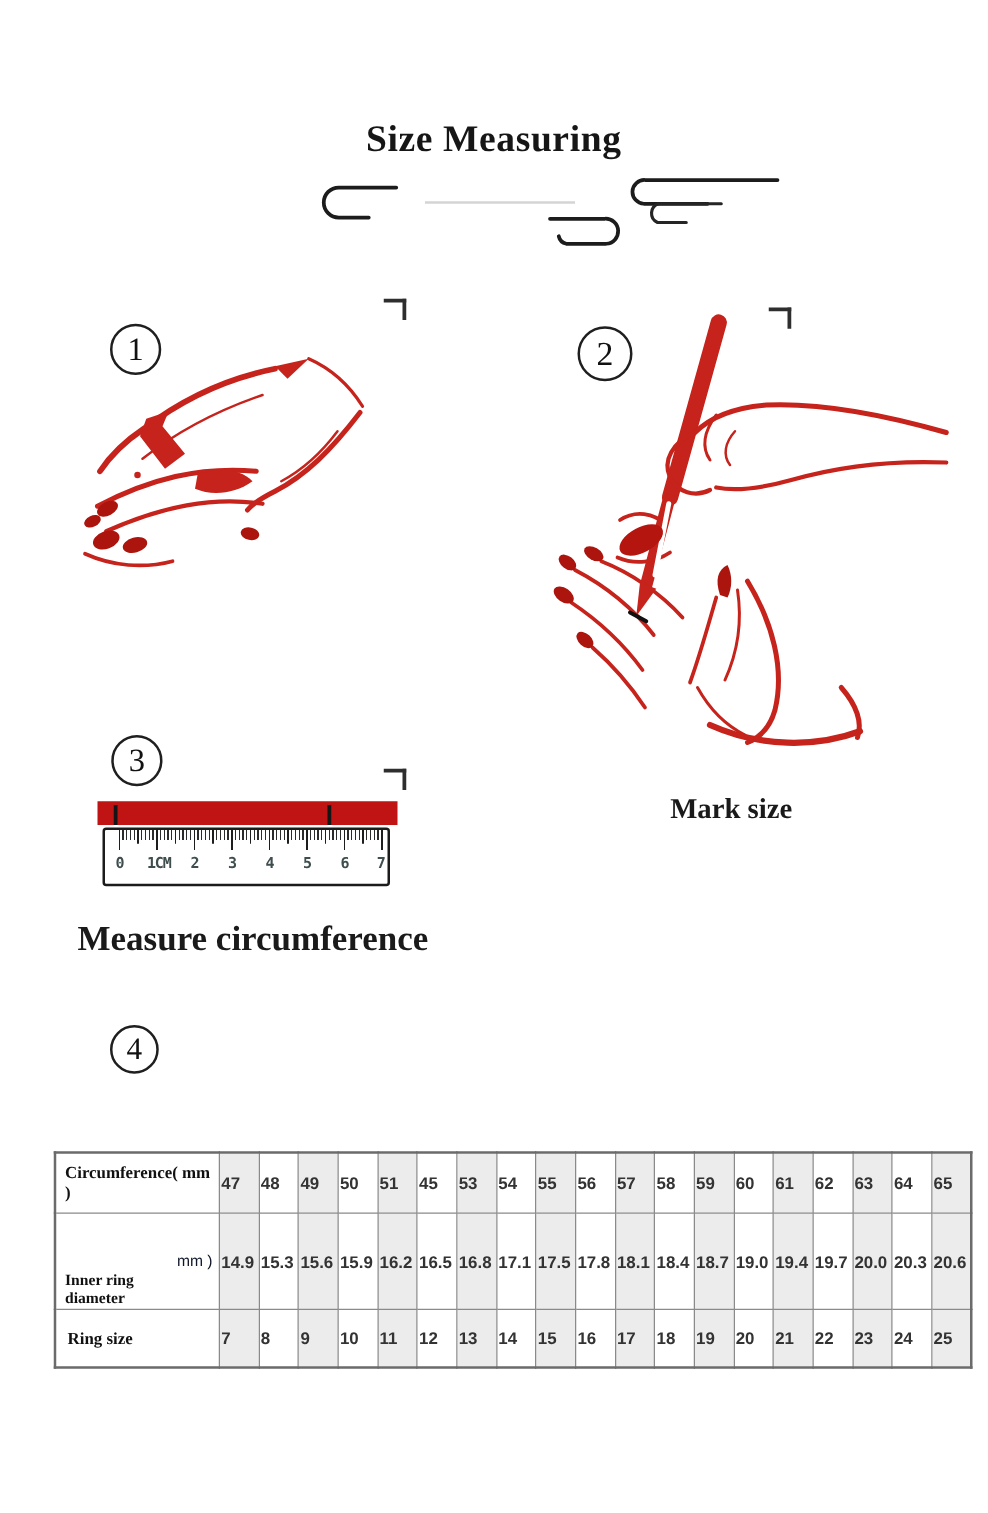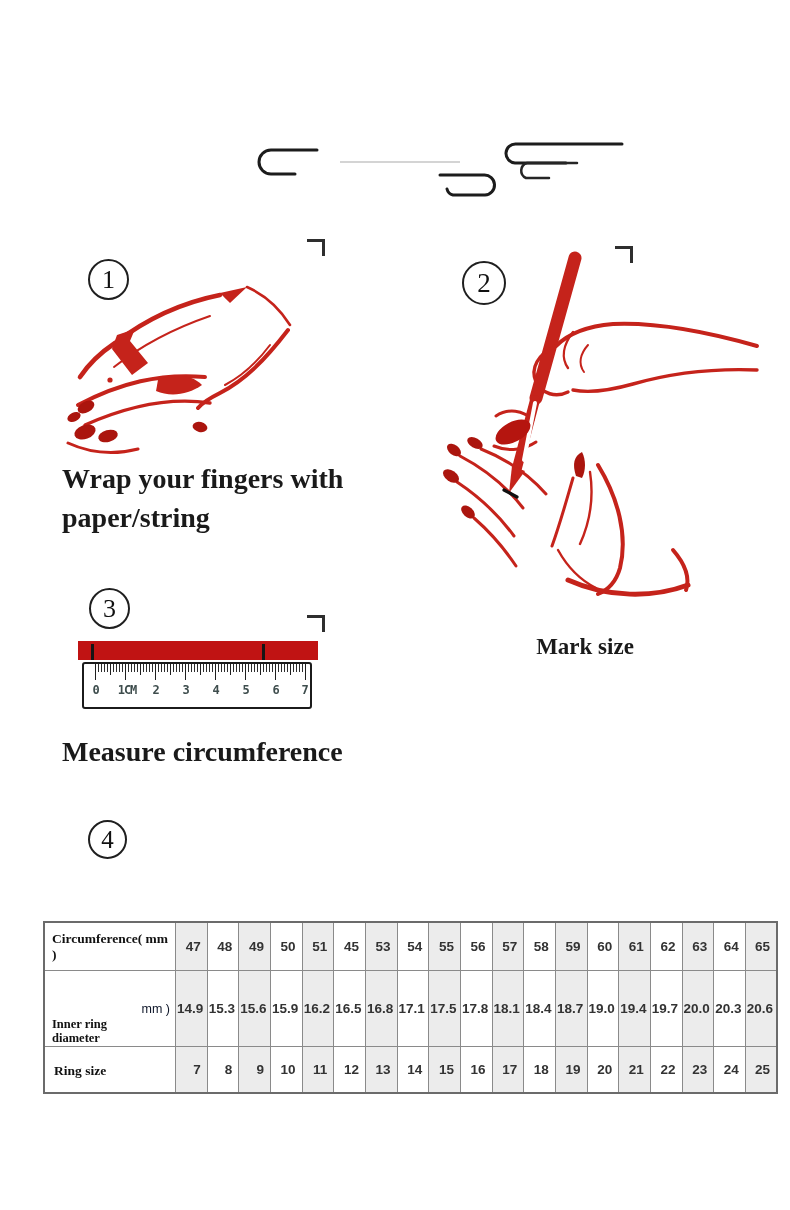--- a/index.html
+++ b/index.html
@@ -41,37 +41,38 @@
   .rl{position:absolute;top:19px;transform:translateX(-50%);
       font-family:"DejaVu Sans Mono",monospace;font-weight:bold;font-size:12px;color:#3e4d4d;}
   .rl.sm{letter-spacing:-1px;}
   
   .sizes{position:absolute;left:43px;top:921px;width:735px;border-collapse:collapse;
          table-layout:fixed;background:#fff;border:2px solid #6b6b6b;}
   .sizes th,.sizes td{border:1px solid #8a8a8a;overflow:hidden;}
   .sizes th{width:119px;text-align:left;vertical-align:middle;padding:0 4px 0 7px;
             font-family:"Liberation Serif",serif;color:#111;position:relative;font-weight:bold;}
   .sizes td{font-family:"Liberation Sans",sans-serif;font-weight:bold;font-size:13.5px;
-            color:#333;text-align:right;padding-right:6px;}
+            color:#333;padding-right:6px;}
   .sizes td:nth-of-type(odd){background:#ececec;}
   .sizes .lab{display:inline-block;}
   .r0 th .lab{font-size:13.5px;}
   .r1 th .lab{font-size:12.5px;line-height:14px;margin-top:46px;}
   .r2 th .lab{font-size:13.5px;padding-left:2px;}
   .sizes .suf{position:absolute;right:5px;top:50%;transform:translateY(-50%);
               font-family:"Liberation Sans",sans-serif;font-weight:normal;font-size:12.5px;color:#0f172a;}
   .r0 th,.r0 td{height:45px;}
   .r1 th,.r1 td{height:42px;}
   .r2 th,.r2 td{height:43px;}
 </style>
 </head>
 <body>
 
 <div class="page">
 
+  <div class="title">Size Measuring</div>
 
   <svg class="decor" width="420" height="90" viewBox="0 0 420 90">
     <defs>
       <linearGradient id="fadeL" x1="0" y1="0" x2="1" y2="0">
         <stop offset="0" stop-color="#1a1a1a" stop-opacity="0"></stop>
           <stop offset="0.55" stop-color="#1a1a1a" stop-opacity=".55"></stop>
           <stop offset="1" stop-color="#1a1a1a"></stop>
       </linearGradient>
       <linearGradient id="fadeR" x1="0" y1="0" x2="1" y2="0">
         <stop offset="0" stop-color="#1a1a1a"></stop>
@@ -165,21 +166,20 @@
     </g>
     <g fill="#ab150e" stroke="none">
       <ellipse cx="16" cy="200" rx="8" ry="5" transform="rotate(38 16 200)"></ellipse>
       <ellipse cx="37" cy="193" rx="8.5" ry="5" transform="rotate(30 37 193)"></ellipse>
       <ellipse cx="13" cy="226" rx="9" ry="5.5" transform="rotate(35 13 226)"></ellipse>
       <ellipse cx="30" cy="262" rx="8" ry="5" transform="rotate(42 30 262)"></ellipse>
     </g>
     <path d="M66,240 L 79,247" stroke="#111111" stroke-width="3.2" fill="none" stroke-linecap="round"></path>
   </svg>
 
-  <div class="cap" id="cap1">Wrap your fingers with paper/string</div>
   <div class="cap" id="cap2">Mark size</div>
   <div class="cap" id="cap3">Measure circumference</div>
 
   <div class="ruler">
     <div class="strip">
       <i class="smark" style="left:13px"></i>
       <i class="smark" style="left:184px"></i>
     </div>
     <div class="rbody">
       <div class="ticks"></div>

